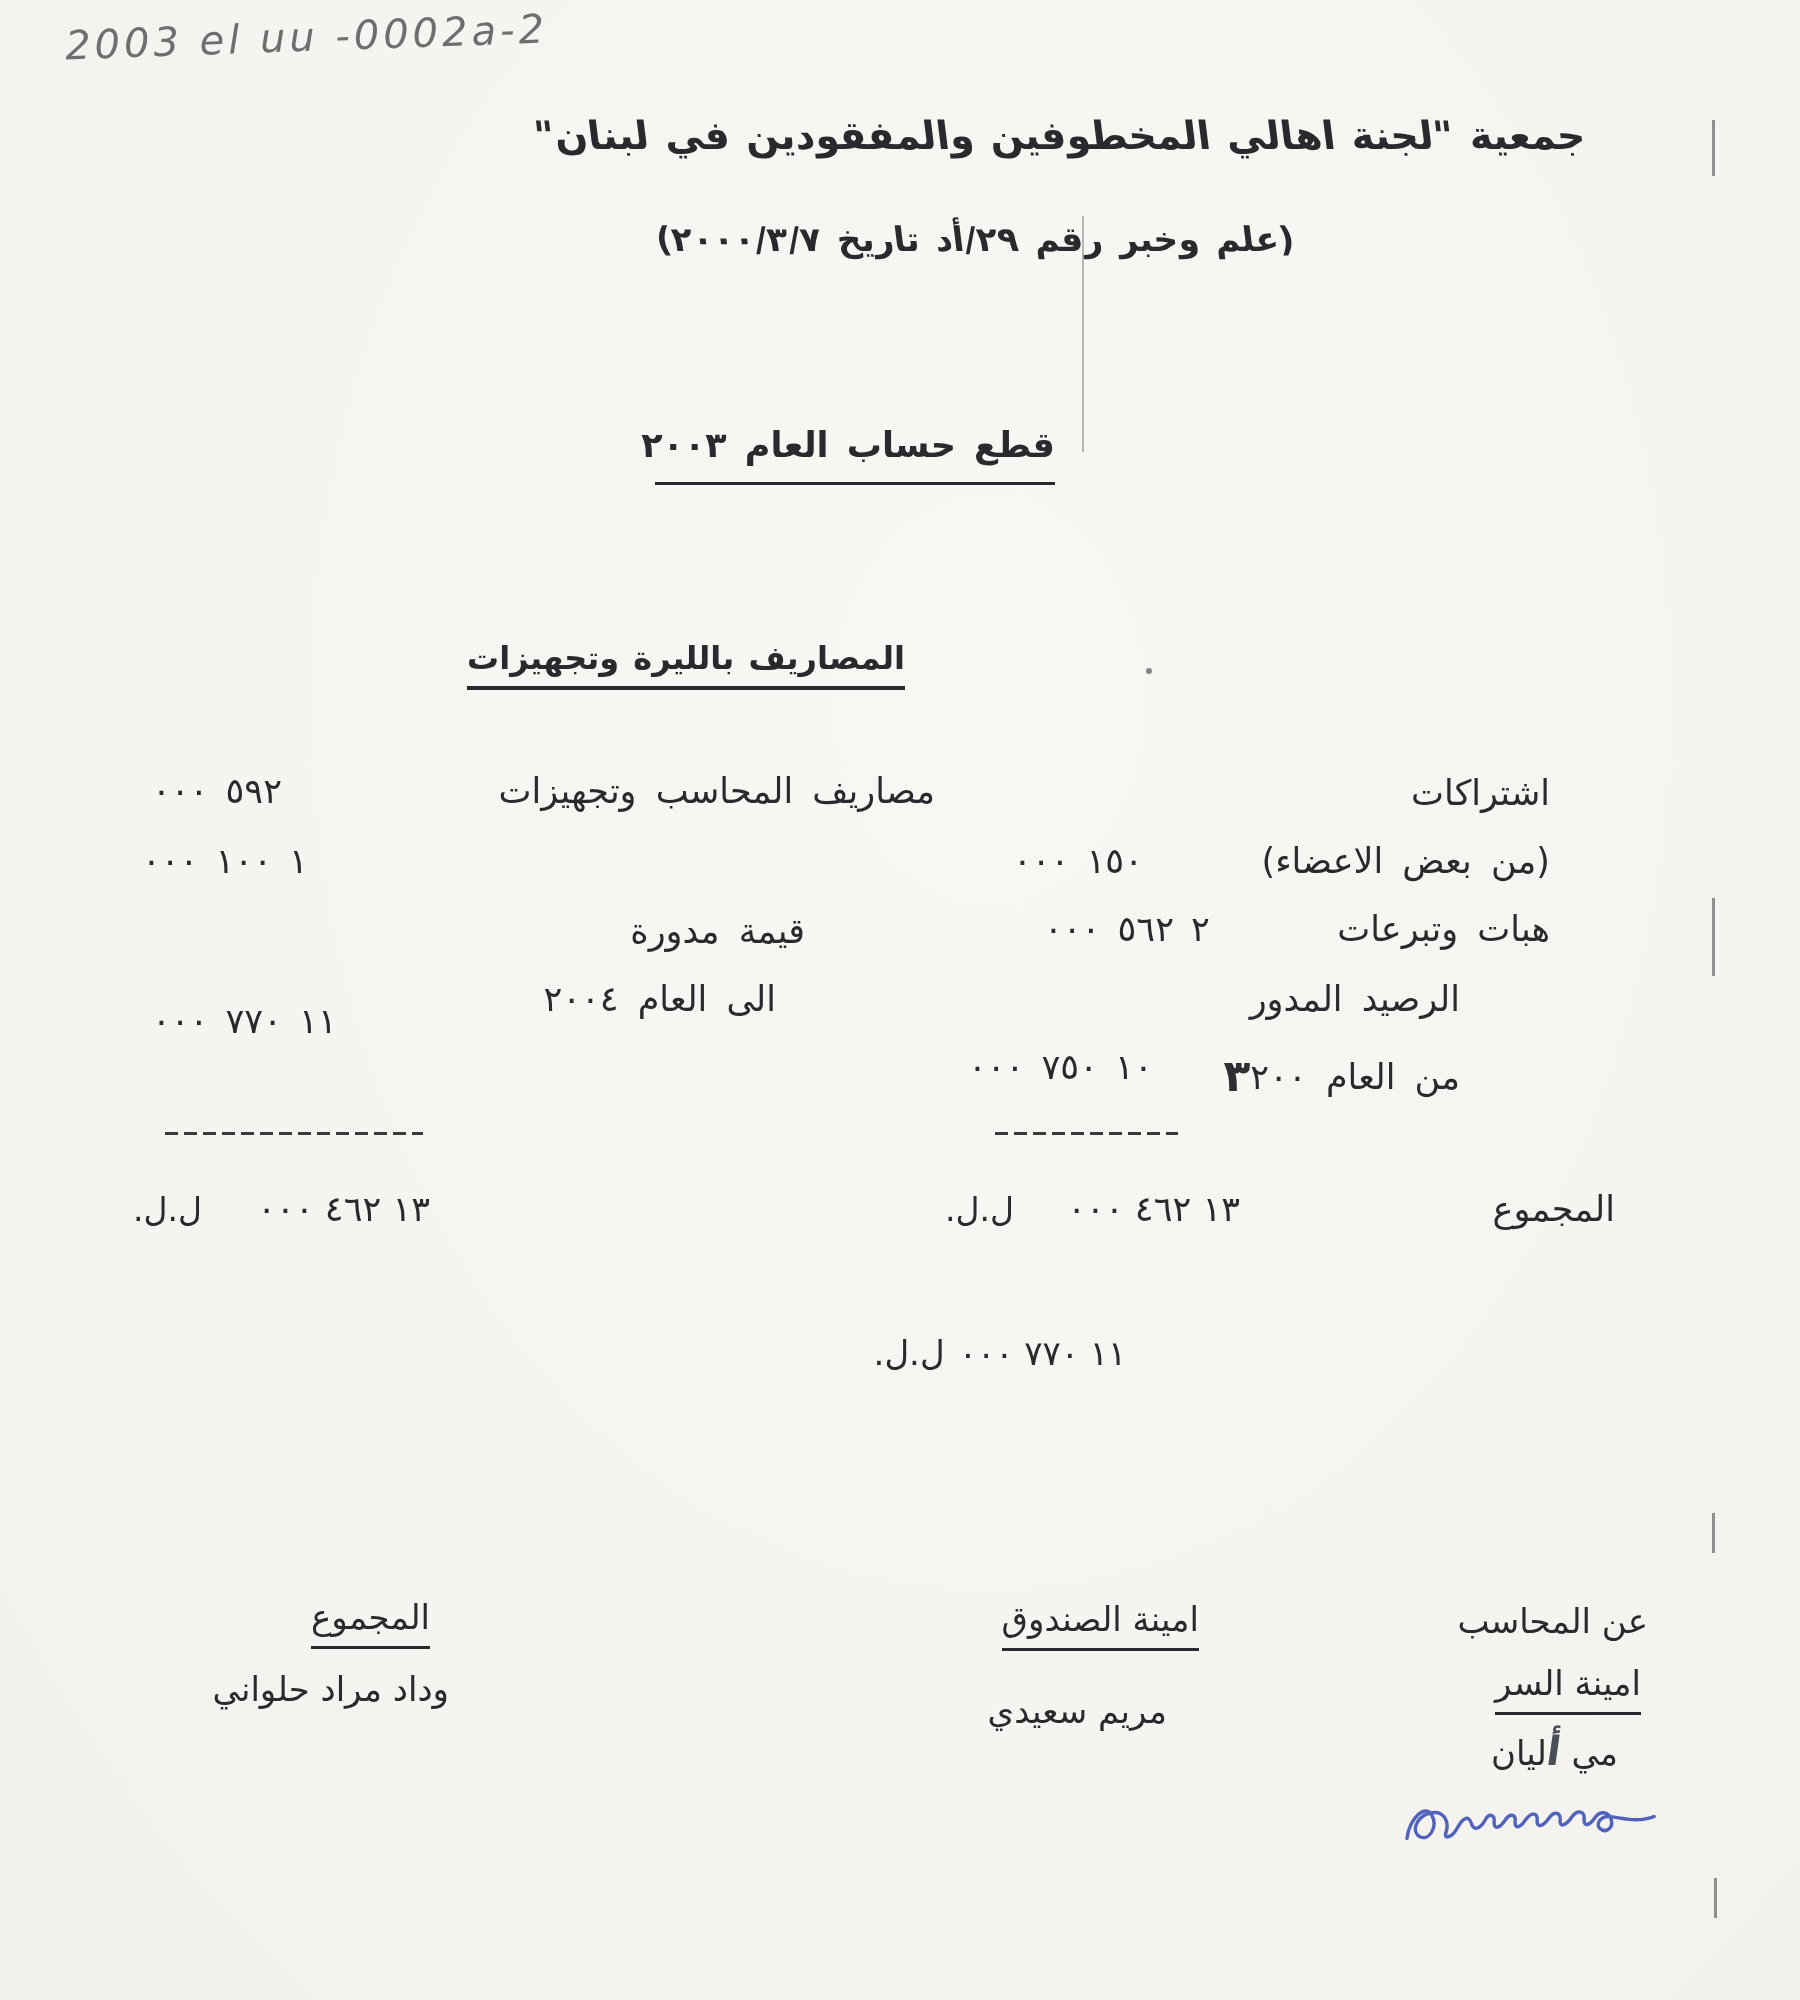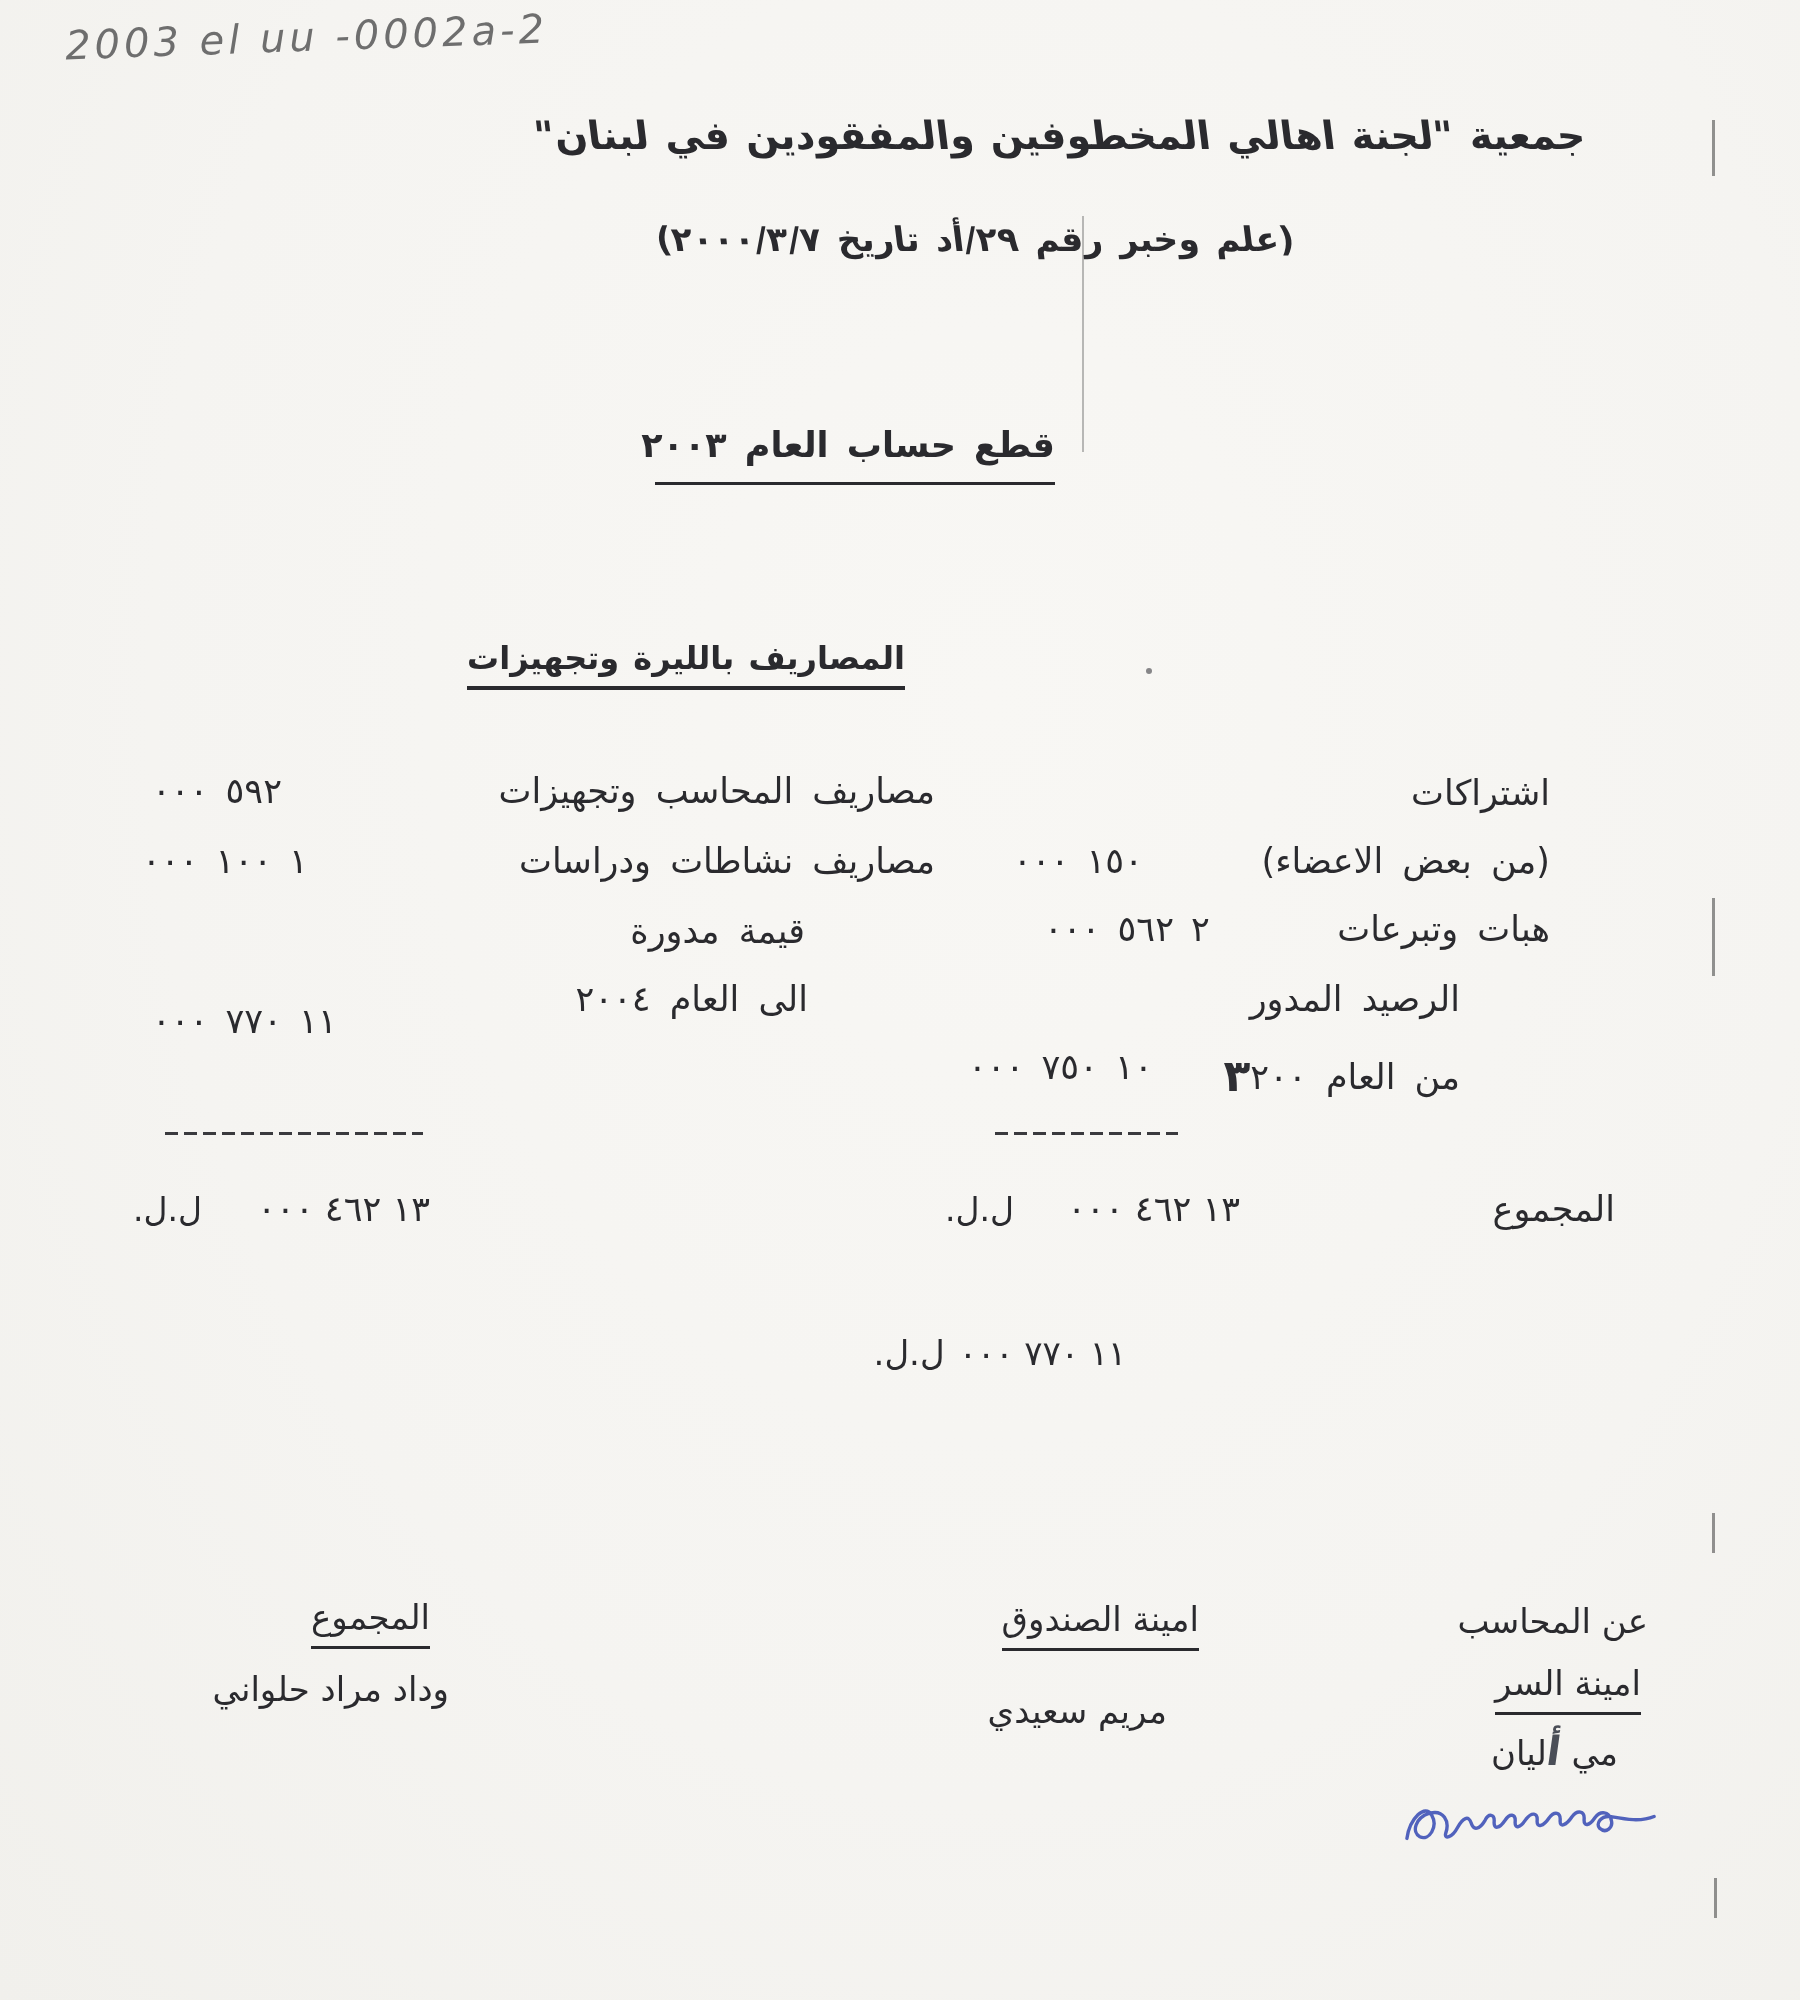--- a/index.html
+++ b/index.html
@@ -101,26 +101,25 @@
 
   <div class="abs rtl total-label" style="right:185px;top:1188px;">المجموع</div>
   <div class="abs total-box" style="left:945px;top:1188px;width:295px;">
     <span class="total-num">١٣ ٤٦٢ ٠٠٠</span>
     <span class="total-cur rtl">ل.ل.</span>
   </div>
 
   <div class="abs rtl row-label" style="right:865px;top:770px;">مصاريف المحاسب وتجهيزات</div>
   <div class="abs ltr row-value" style="left:152px;top:770px;width:215px;">٥٩٢ ٠٠٠</div>
 
-  <div class="abs rtl row-label" style="right:865px;top:840px;">مصاريف نشاطات ودراسات</div>
   <div class="abs ltr row-value" style="left:142px;top:840px;width:215px;">١ ١٠٠ ٠٠٠</div>
 
   <div class="abs rtl row-label" style="right:995px;top:910px;">قيمة مدورة</div>
 
-  <div class="abs rtl row-label" style="right:992px;top:978px;">الى العام ٢٠٠٤</div>
+  <div class="abs rtl row-label" style="right:1024px;top:978px;">الى العام ٢٠٠٤</div>
   <div class="abs ltr row-value" style="left:152px;top:1000px;width:215px;">١١ ٧٧٠ ٠٠٠</div>
 
   <div class="abs dash-line" style="left:165px;top:1132px;width:258px;"></div>
 
   <div class="abs total-box" style="left:133px;top:1188px;width:297px;">
     <span class="total-num">١٣ ٤٦٢ ٠٠٠</span>
     <span class="total-cur rtl">ل.ل.</span>
   </div>
 
   <div class="abs carryover" style="left:620px;top:1332px;">

